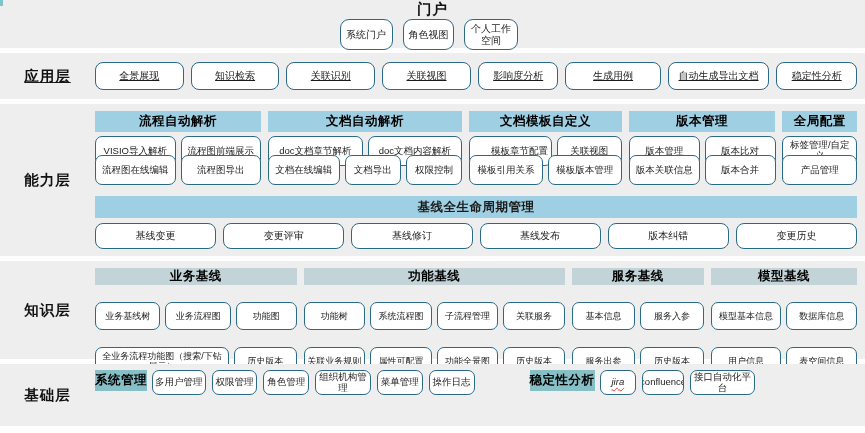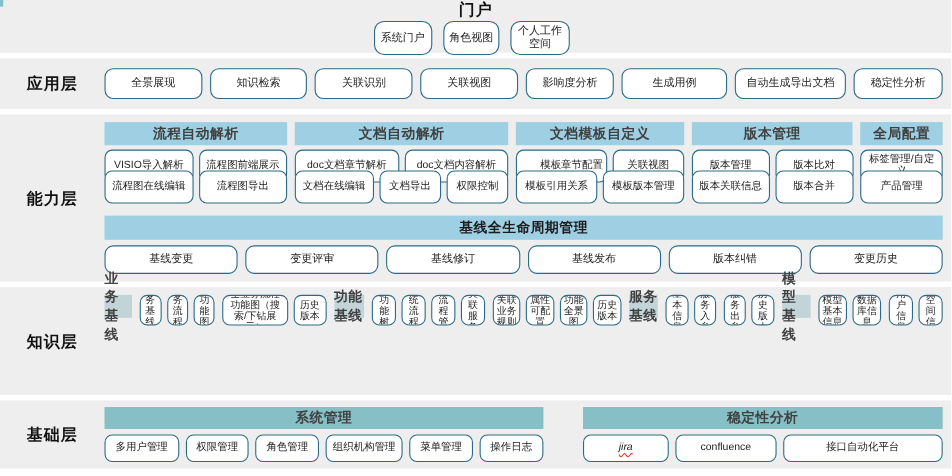--- a/index.html
+++ b/index.html
@@ -75,21 +75,21 @@
   .portal-row .pill {
     height: 31px;
     border-radius: 9px;
     font-size: 10px;
   }
   .portal-row .pill:nth-child(1) { flex: 1.03; }
   .portal-row .pill:nth-child(2) { flex: 1.0; }
   .portal-row .pill:nth-child(3) { flex: 1.03; }
 
   
-  .app-band { height: 46px; }
+  .app-band { height: 46px; text-decoration: underline; }
   .app-row {
     display: flex;
     gap: 7px;
   }
   .app-row .pill {
     height: 28px;
     font-size: 10px;
     border-radius: 8px;
   }
 
@@ -110,21 +110,21 @@
   }
   .cap-col { display: flex; flex-direction: column; gap: 4px; }
   .grp-head {
     background: #9ecfe2;
     height: 21px;
     display: flex;
     align-items: center;
     justify-content: center;
     font-size: 12.5px;
     font-weight: 600;
-    color: #404040;
+    color: #000000;
     letter-spacing: 0.5px;
   }
   .grp-head.muted { background: #c3d4d8; }
   .grp-head.teal  { background: #86c0c6; }
   .cap-row {
     display: flex;
     gap: 5px;
     height: 15px;
   }
   .cap-row .pill { height: 30px; }
@@ -155,35 +155,35 @@
   
   .know-band { height: 98px; align-items: stretch; }
   .know-band .band-label { display:flex; align-items:center; justify-content:center; }
   .know-body {
     flex: 1;
     padding: 7px 8px 7px 0;
     box-sizing: border-box;
     display: flex;
     gap: 7px;
   }
-  .know-col { display: flex; gap: 7px; }
+  .know-col { display: flex; flex-direction: column; gap: 17px; }
   .know-row { display: flex; gap: 5px; height: 28px; }
   .know-row .pill { height: 28px; font-size: 9px; }
 
   
   .base-band { height: 62px; align-items: stretch; margin-bottom: 0; }
   .base-band .band-label { display:flex; align-items:center; justify-content:center; }
   .base-body {
     flex: 1;
     padding: 6px 8px 6px 0;
     box-sizing: border-box;
     display: flex;
     gap: 36px;
   }
-  .base-group { display: flex; flex-direction: column; gap: 5px; }
+  .base-group { display: flex; flex-direction: row; gap: 5px; }
   .base-row { display: flex; gap: 6px; height: 25px; }
   .base-row .pill { height: 25px; font-size: 9.5px; }
 
   .misspelled {
     text-decoration: underline wavy #e03a2f;
     text-underline-offset: 2px;
     font-style: italic;
   }
 
   .edge-accent {

